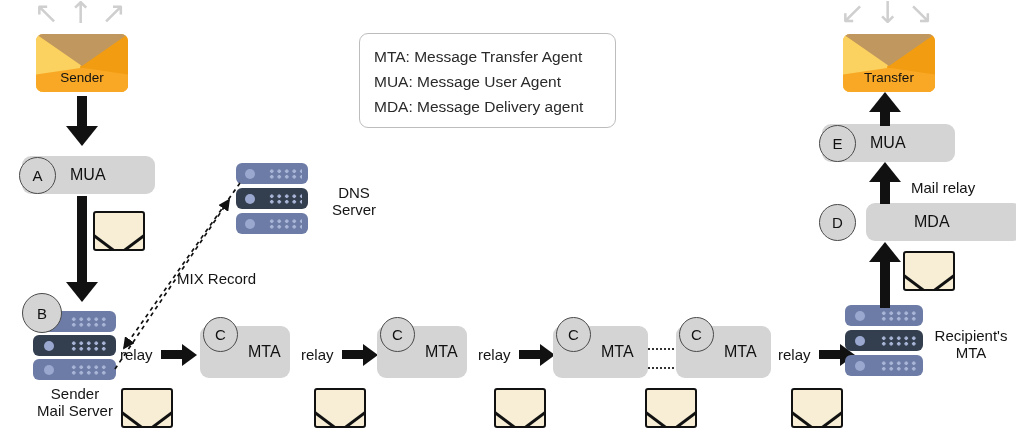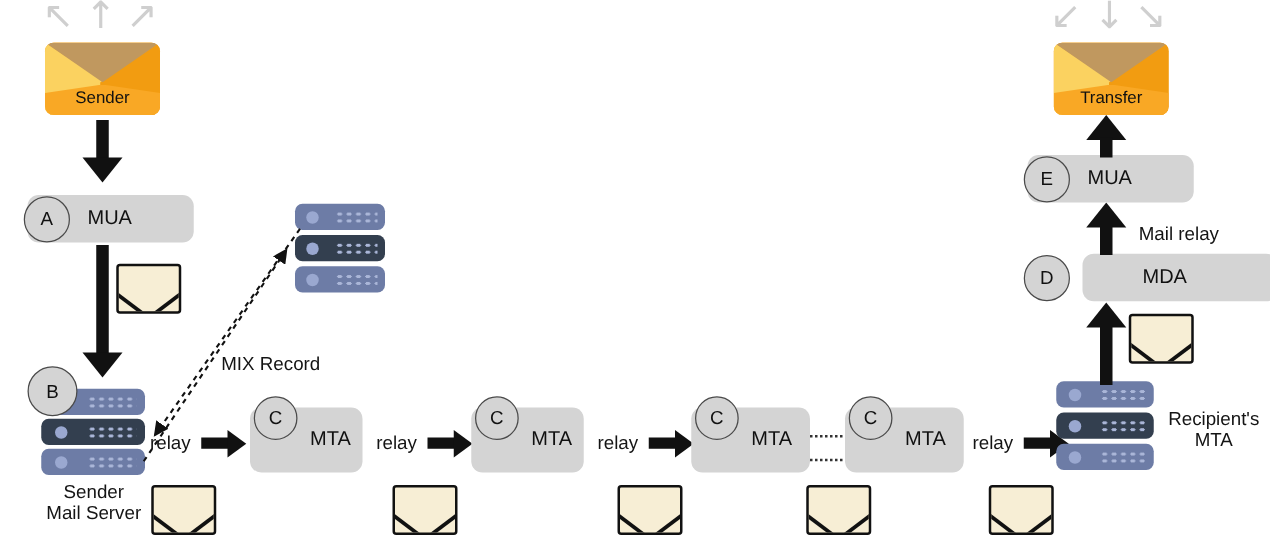--- a/index.html
+++ b/index.html
@@ -127,23 +127,29 @@
       </div>
     <div class="srow dark" style="top:25px;width:100%;height:21px;">
       <span class="sled"></span>
         <span class="sdots"></span>
       </div>
     <div class="srow lite" style="top:50px;width:100%;height:21px;">
       <span class="sled"></span>
         <span class="sdots"></span>
       </div>
   </div>
-
-  <div class="lbl" style="left:177px;top:283px;">MIX Record</div>
-
+  <div class="lbl c" style="left:314px;top:184px;width:80px;">DNS<br>Server</div>
+
+  <div class="lbl" style="left:177px;top:270px;">MIX Record</div>
+
+  <div class="legend" style="left:359px;top:33px;width:257px;height:95px;">
+    <div>MTA: Message Transfer Agent</div>
+    <div>MUA: Message User Agent</div>
+    <div>MDA: Message Delivery agent</div>
+  </div>
 
   <div class="lbl" style="left:120px;top:346px;">relay</div>
   <div class="tharrow" style="left:161px;top:344px;width:36px;height:22px;">
     <div class="shaft" style="left:0;top:6px;width:24px;height:9px;"></div>
     <div class="head" style="left:21px;top:0;border-top:11px solid transparent;
          border-bottom:11px solid transparent;border-left:15px solid #111;"></div>
   </div>
 
   <div class="rolebox" style="left:200px;top:326px;width:90px;height:52px;">
     <div class="rtext">MTA</div>

